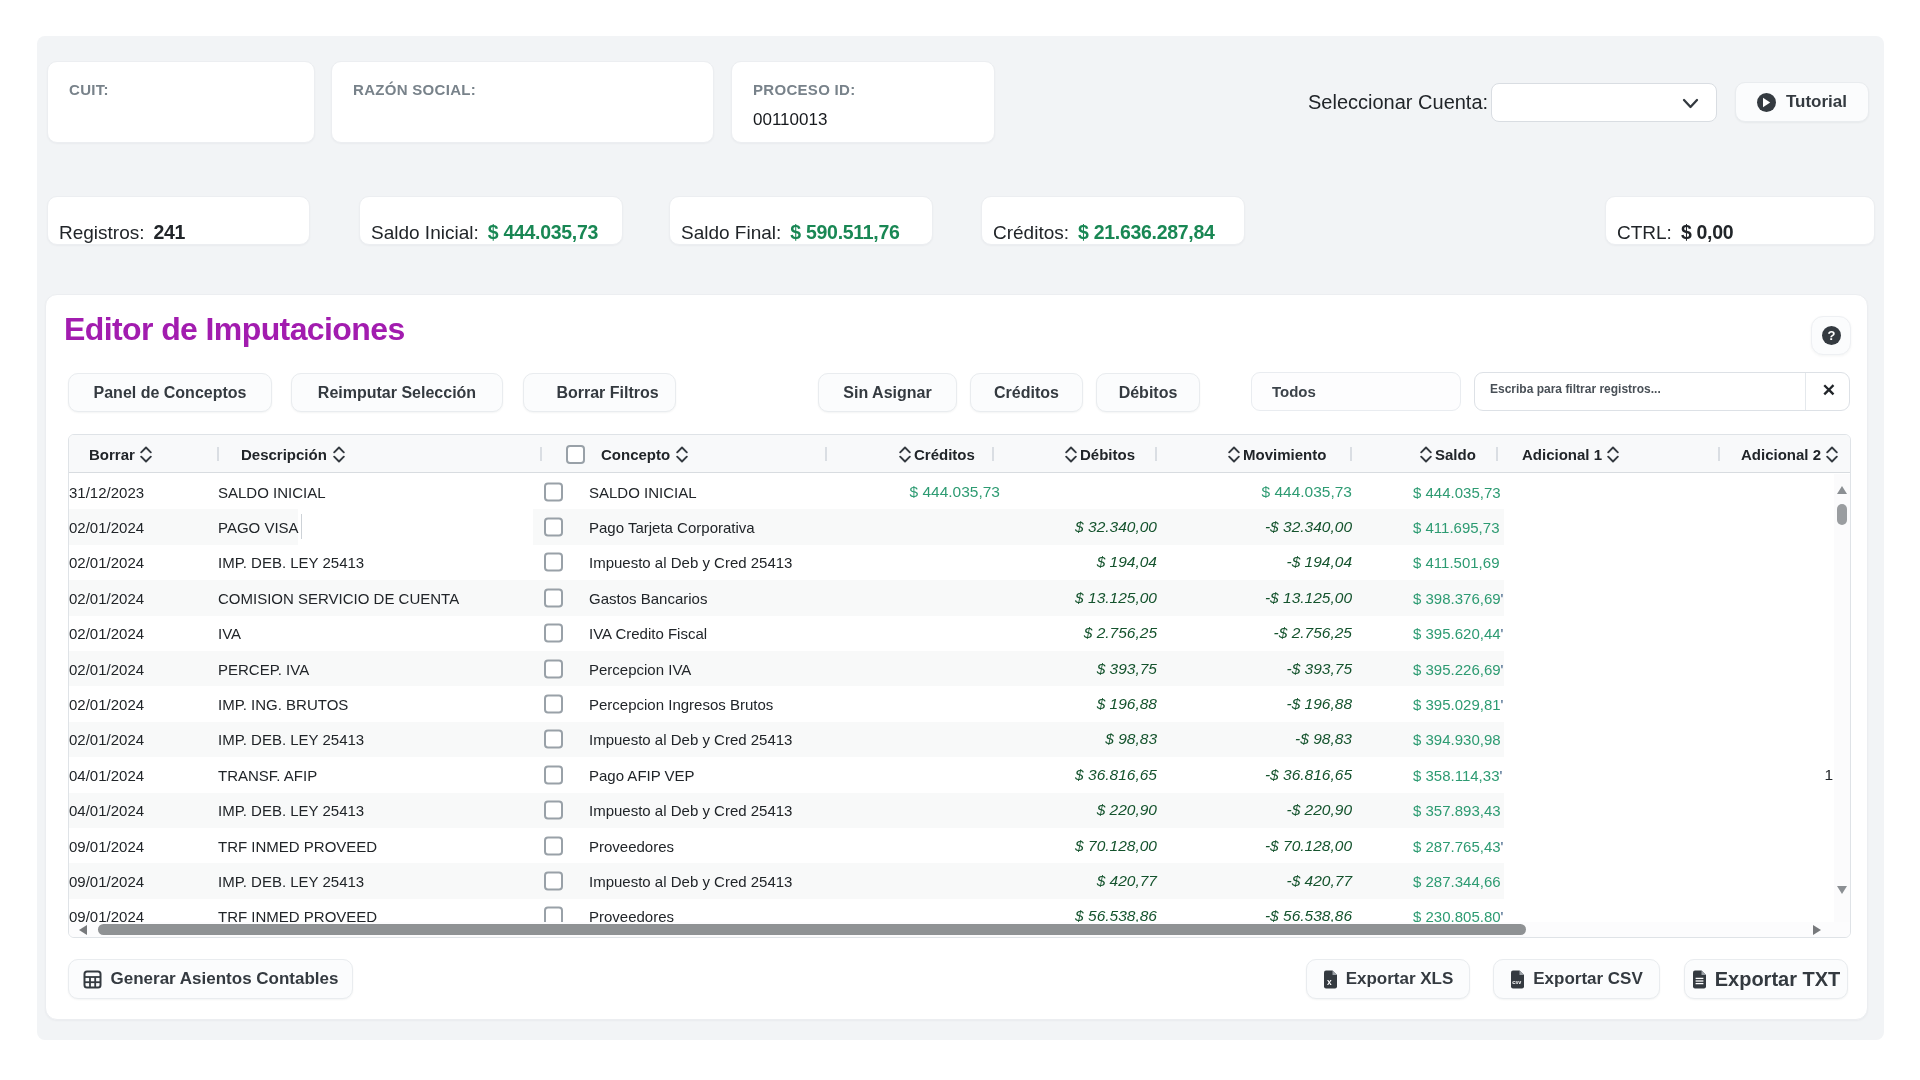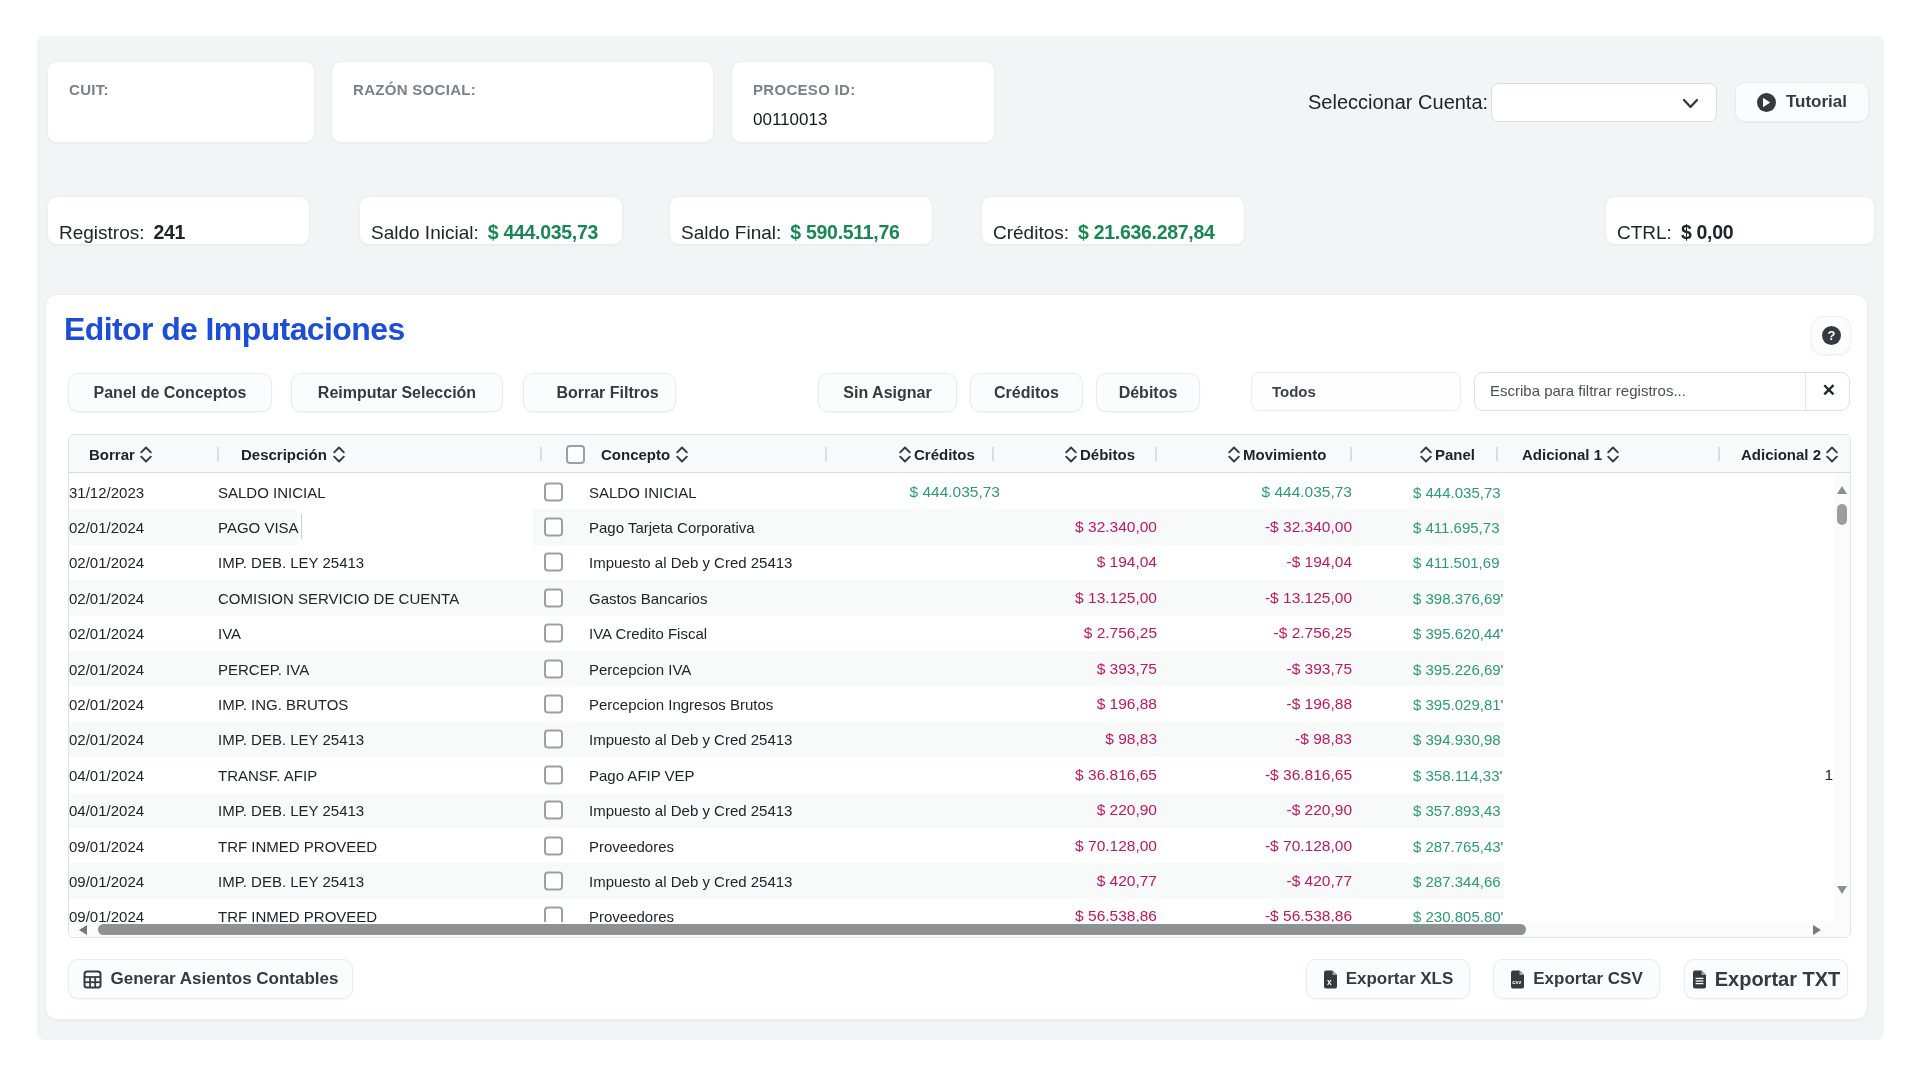--- a/index.html
+++ b/index.html
@@ -11,28 +11,28 @@
 .icard .lab { position:absolute; left:21px; top:19px; font-size:15px; font-weight:700; color:#78828a; letter-spacing:.3px; }
 .icard .val { position:absolute; left:21px; top:48px; font-size:17px; color:#16191d; }
 
 .scard { display:flex; align-items:flex-end; padding-left:11px; font-size:19px; }
 .scard b { margin-left:9px; font-size:19.5px; letter-spacing:-.3px; }
 .sellab { position:absolute; left:1308px; top:91px; font-size:20px; color:#212529; }
 .select1 { position:absolute; left:1491px; top:83px; width:226px; height:39px; background:#fff; border:1px solid #d9dde2; border-radius:8px; }
 .btn { position:absolute; display:flex; align-items:center; justify-content:center; background:#fbfcfd; border:1px solid #e9ecef; border-radius:10px; font-weight:700; color:#343a40; box-shadow:0 1px 2px rgba(20,30,40,.05); }
 
 .main { left:45px; top:294px; width:1823px; height:726px; border-radius:12px; }
-h1 { position:absolute; left:18px; top:16px; font-size:32px; font-weight:700; color:#1d4ed8; letter-spacing:-.6px; }
+h1 { position:absolute; left:18px; top:16px; font-size:32px; font-weight:700; color:#a21caf; letter-spacing:-.6px; }
 .help { position:absolute; left:1765px; top:21px; width:40px; height:39px; background:#fbfcfd; border:1px solid #eef0f3; border-radius:12px; box-shadow:0 1px 3px rgba(20,30,40,.05); }
 .dcirc { position:absolute; border-radius:50%; background:#343a40; color:#fff; display:flex; align-items:center; justify-content:center; }
 
 .tb { top:78px; height:39px; font-size:16px; }
 .todos { position:absolute; left:1205px; top:77px; width:210px; height:39px; background:#fdfdfe; border:1px solid #e9ecf0; border-radius:9px; display:flex; align-items:center; padding-left:20px; font-size:15px; font-weight:700; color:#3c434a; }
 .filter { position:absolute; left:1428px; top:77px; width:376px; height:39px; background:#fff; border:1px solid #dde1e6; border-radius:9px; }
-.filter .ph { position:absolute; left:15px; top:9px; font-size:15px; color:#495057; }
+.filter .ph { position:absolute; left:15px; top:9px; font-size:12px; color:#495057;font-weight:bold; }
 .filter .xsep { position:absolute; right:43px; top:0; width:1px; height:37px; background:#e4e8ec; }
 .filter .x { position:absolute; right:13px; top:7px; font-size:17px; font-weight:700; color:#212529; }
 
 .tbl { position:absolute; left:22px; top:139px; width:1783px; height:504px; background:#fff; border:1px solid #dfe3e7; border-radius:6px; overflow:hidden; }
 .thead { position:absolute; left:0; top:0; width:1781px; height:38px; background:#f8f9fa; border-bottom:1px solid #d8dce0; }
 .th { position:absolute; top:0; height:38px; display:flex; align-items:center; font-size:15px; font-weight:700; color:#212529; }
 .si { display:block; }
 .sep { position:absolute; top:12px; width:2px; height:14px; background:#dadee3; }
 
 .tr { position:absolute; left:0; width:1434.5px; height:35.4px; background:#fff; }
@@ -42,21 +42,21 @@
 .c-date { left:0px; }
 .c-desc { left:149px; }
 .cb { left:475px; width:19px; height:19px; border:2px solid #99a1a8; border-radius:4px; background:#fff; }
 .c-conc { left:520px; }
 .c-cred { right:503.5px; }
 .c-deb { right:346.5px; }
 .c-mov { right:151.5px; }
 .c-saldo { left:1344px; font-size:15px !important; }
 .c-ad2 { right:-68px; width:130px; text-align:right; right:auto; left:1634px; }
 .grn { color:#2d9b72; }
-.red { color:#be185d; }
+.red { color:#14532d;font-style:italic; }
 .tick { color:#3b5e84; }
 .editbox { position:absolute; left:229px; top:0!important; transform:none!important; width:235px; height:35.4px; background:#fff; }
 .caret { position:absolute; left:232px; top:5px!important; transform:none!important; width:1px; height:25px; background:#cdd2d7; }
 
 .vsb { position:absolute; left:1765px; top:39px; width:16px; height:448px; background:#fbfbfc; }
 .vthumb { position:absolute; left:3px; top:30px; width:10px; height:21px; background:#9a9da0; border-radius:5px; }
 .hsb { position:absolute; left:0; top:487px; width:1781px; height:16px; background:#fcfcfd; }
 .hthumb { position:absolute; left:29px; top:2px; width:1428px; height:11px; background:#8f9294; border-radius:5.5px; }
 .arr { position:absolute; width:0; height:0; }
 </style></head>
@@ -163,21 +163,21 @@
             </svg>
           </div>
           <div class="th" style="left:1174px;">Movimiento</div>
         <div class="sep" style="left:1281px;"></div>
         <div class="th" style="left:1351px;">
             <svg class="si" width="12" height="17" viewBox="0 0 12 17">
               <path d="M1.2 6.3 L6 1.5 L10.8 6.3" fill="none" stroke="#343a40" stroke-width="1.9" stroke-linecap="round" stroke-linejoin="round"></path>
               <path d="M1.2 10.7 L6 15.5 L10.8 10.7" fill="none" stroke="#343a40" stroke-width="1.9" stroke-linecap="round" stroke-linejoin="round"></path>
             </svg>
           </div>
-          <div class="th" style="left:1366px;">Panel</div>
+          <div class="th" style="left:1366px;">Saldo</div>
         <div class="sep" style="left:1427px;"></div>
         <div class="th" style="left:1453px;">Adicional 1</div>
           <div class="th" style="left:1538px;">
             <svg class="si" width="12" height="17" viewBox="0 0 12 17">
               <path d="M1.2 6.3 L6 1.5 L10.8 6.3" fill="none" stroke="#343a40" stroke-width="1.9" stroke-linecap="round" stroke-linejoin="round"></path>
               <path d="M1.2 10.7 L6 15.5 L10.8 10.7" fill="none" stroke="#343a40" stroke-width="1.9" stroke-linecap="round" stroke-linejoin="round"></path>
             </svg>
           </div>
         <div class="sep" style="left:1649px;"></div>
         <div class="th" style="left:1672px;">Adicional 2</div>

